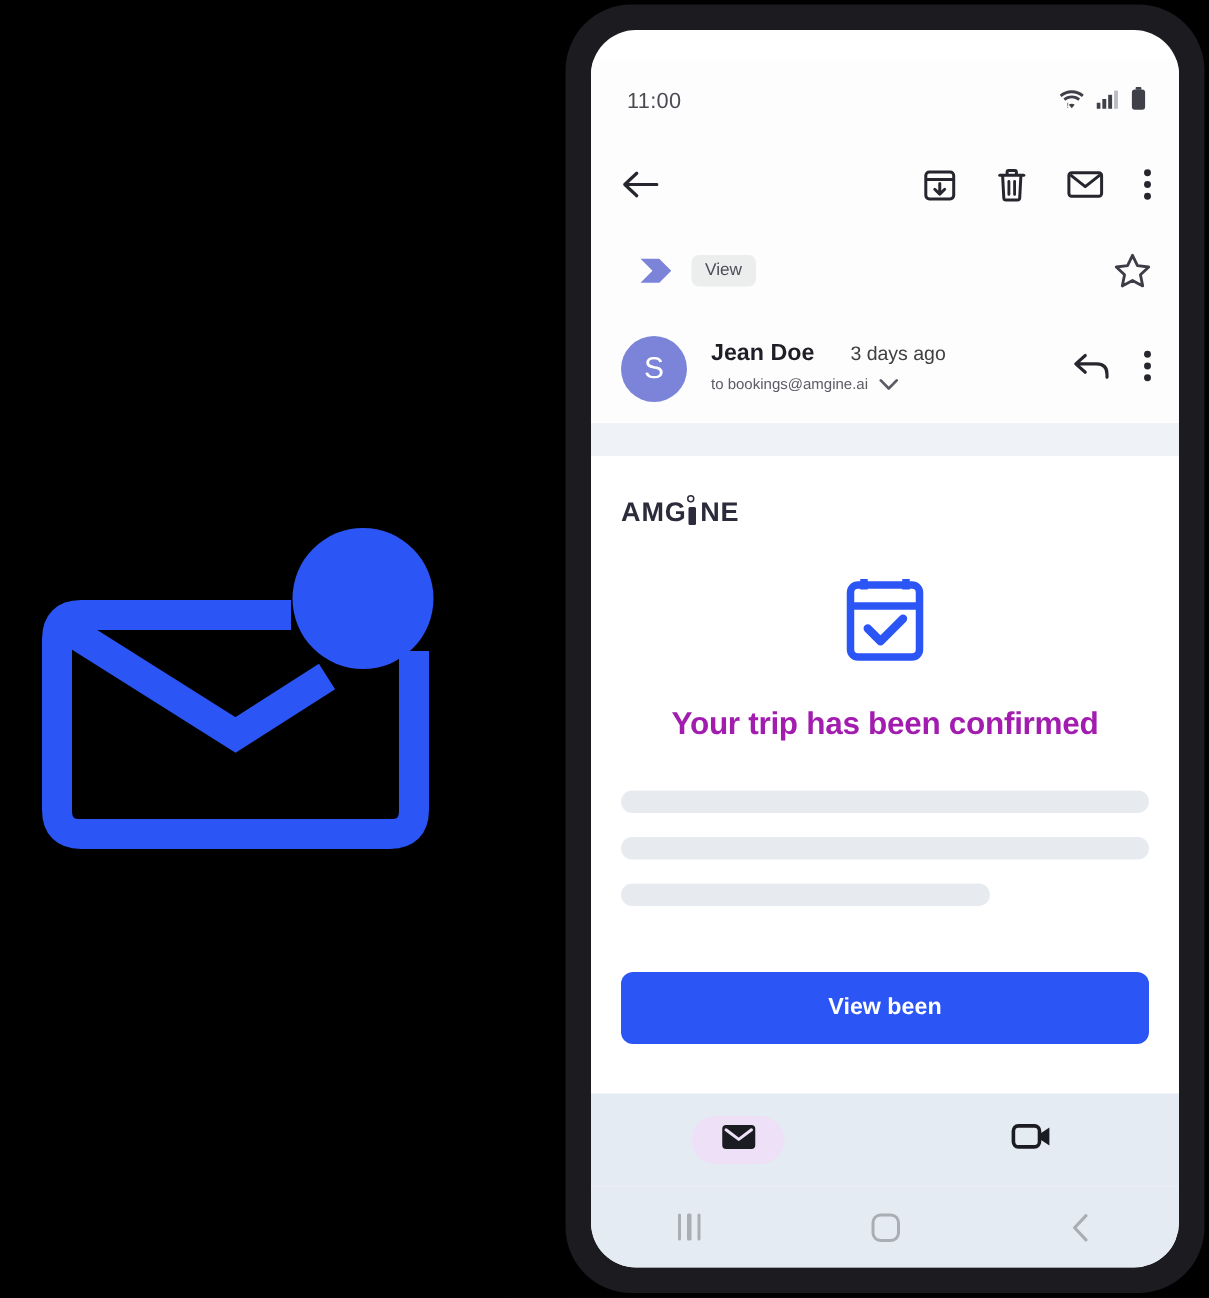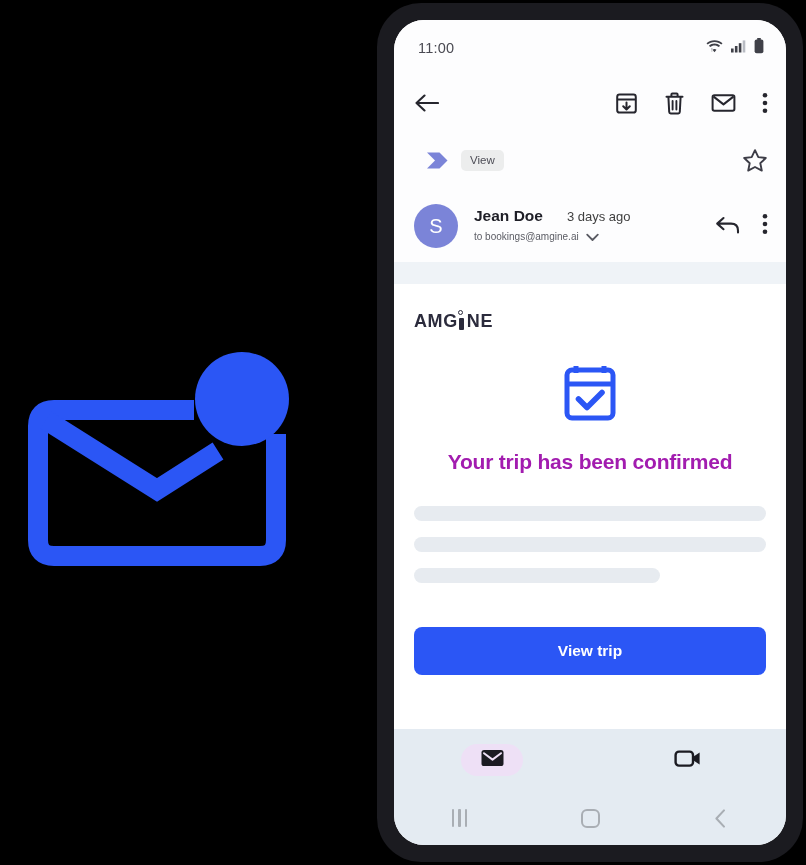--- a/index.html
+++ b/index.html
@@ -57,20 +57,21 @@
   
   #status-bar {
     height: 56px;
     flex: 0 0 56px;
     display: flex;
     align-items: center;
     justify-content: space-between;
     padding: 0 22px 0 24px;
     background: #fdfdfe;
     box-sizing: border-box;
+    margin-top: 20px;
   }
   #status-time {
     font-size: 14.5px;
     color: #4a4a52;
     letter-spacing: .2px;
   }
   #status-icons {
     display: flex;
     align-items: center;
     gap: 8px;
@@ -464,21 +465,21 @@
       </div>
 
       <div id="body-heading">Your trip has been confirmed</div>
 
       <div id="skeleton-lines">
         <div class="skeleton-line" style="width:100%"></div>
         <div class="skeleton-line" style="width:100%"></div>
         <div class="skeleton-line" style="width:70%"></div>
       </div>
 
-      <button id="cta-button">View trip</button>
+      <button id="cta-button">View been</button>
     </div>
 
     <div id="app-nav">
       <div class="app-nav-slot">
         <div id="nav-mail-pill">
           <span>
             <svg width="25" height="20" viewBox="0 0 25 20">
               <rect x="1.5" y="2" width="22" height="16" rx="2.6" fill="#1b1b22"></rect>
               <path d="M4 5.2 L12.5 11.6 L21 5.2" fill="none" stroke="#eee0f6" stroke-width="2" stroke-linecap="round" stroke-linejoin="round"></path>
             </svg>

